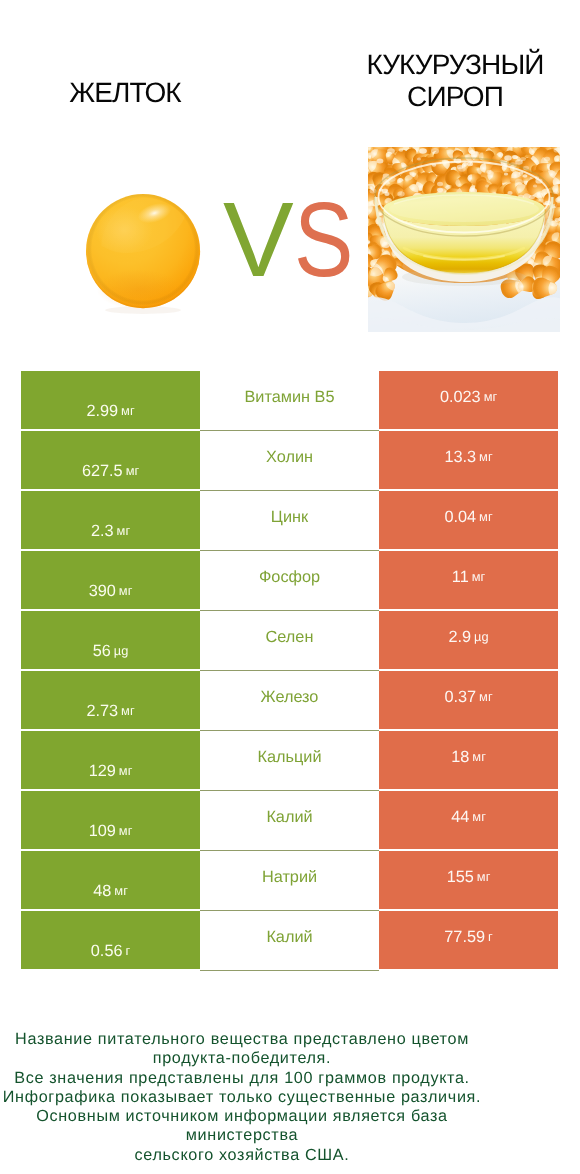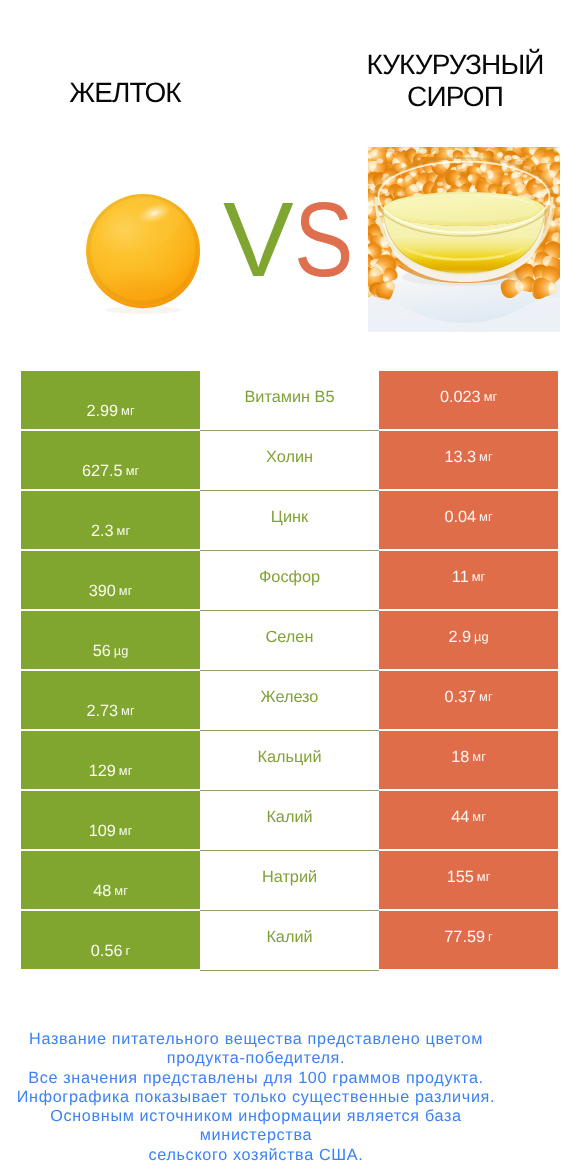--- a/index.html
+++ b/index.html
@@ -22,21 +22,21 @@
   .row{display:flex;height:58px;margin-bottom:2px;}
   .row:last-child{margin-bottom:0;}
   .cellL{width:179px;background:#80A62F;color:#FAFCEE;display:flex;align-items:flex-end;justify-content:center;padding-bottom:12px;box-sizing:border-box;}
   .cellR{width:179px;background:#E06D4A;color:#FDF7F3;display:flex;align-items:flex-end;justify-content:center;padding-bottom:25.8px;box-sizing:border-box;text-align:right;}
   .cellM{flex:1;display:flex;align-items:flex-end;justify-content:center;padding-bottom:25.8px;box-sizing:border-box;
          color:#7FA336;font-size:16.3px;line-height:12px;background:#FFFFFF;position:relative;}
   .cellM:after{content:"";position:absolute;left:0;right:0;bottom:-2px;height:1px;background:#919C69;}
   .num{font-size:16.3px;line-height:12px;}
   .unit{font-size:12.8px;margin-left:3px;line-height:12px;}
 
-  .footer{position:absolute;left:14px;top:1003px;width:484px;text-align:center;font-size:16.2px;line-height:19.3px;color:#3b82f6;letter-spacing:0.66px;}
+  .footer{position:absolute;left:0;top:1003px;width:484px;text-align:center;font-size:16.2px;line-height:19.3px;color:#14532d;letter-spacing:0.66px;}
 </style>
 </head>
 <body>
 
 <div class="page">
 
   <div class="title" id="title-left">ЖЕЛТОК</div>
   <div class="title" id="title-right">КУКУРУЗНЫЙ СИРОП</div>
 
   <svg class="yolksvg" viewBox="0 0 122 126">

